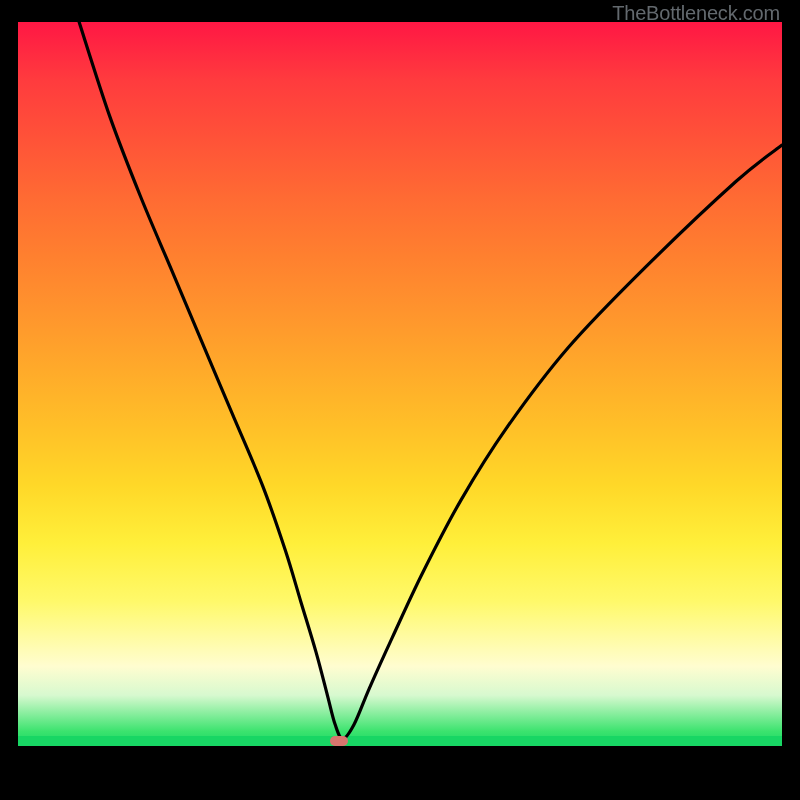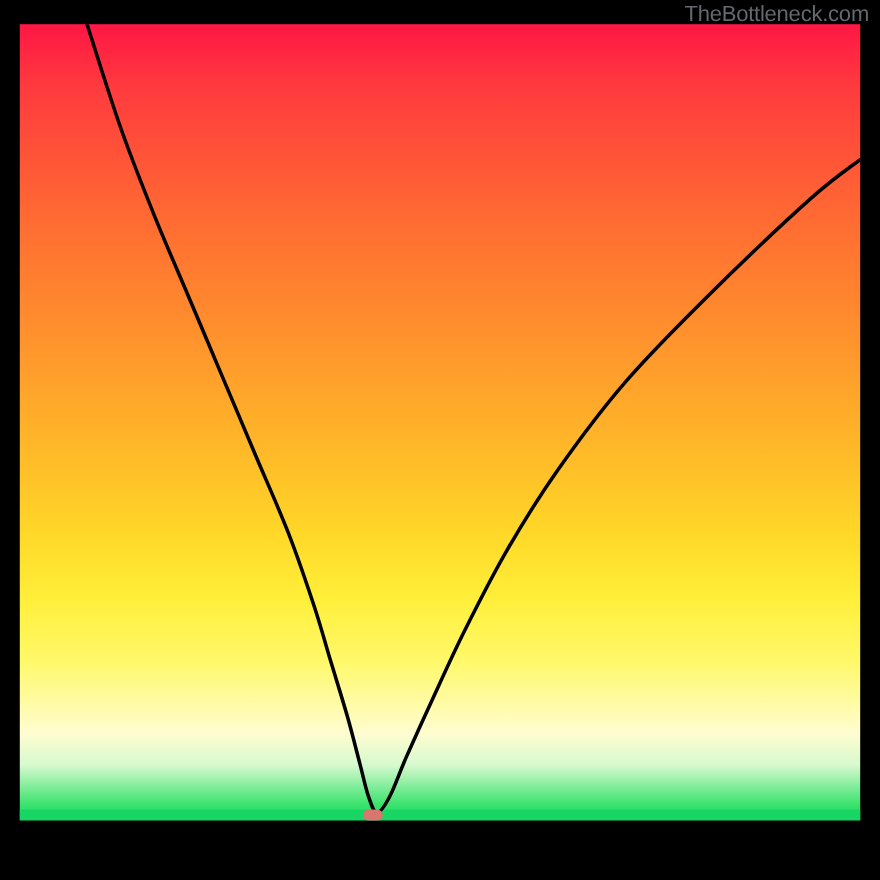--- a/index.html
+++ b/index.html
@@ -71,21 +71,21 @@
     position: absolute;
     width: 18px;
     height: 10px;
     border-radius: 5px;
     background: #d8766f;
     transform: translate(-50%, -50%);
   }
   .watermark {
     position: absolute;
     top: 2px;
-    right: 10px;
+    right: 20px;
     color: #63696e;
     font-size: 20px;
     font-weight: 500;
     letter-spacing: -0.2px;
     user-select: none;
   }
 </style>
 </head>
 <body>
 

